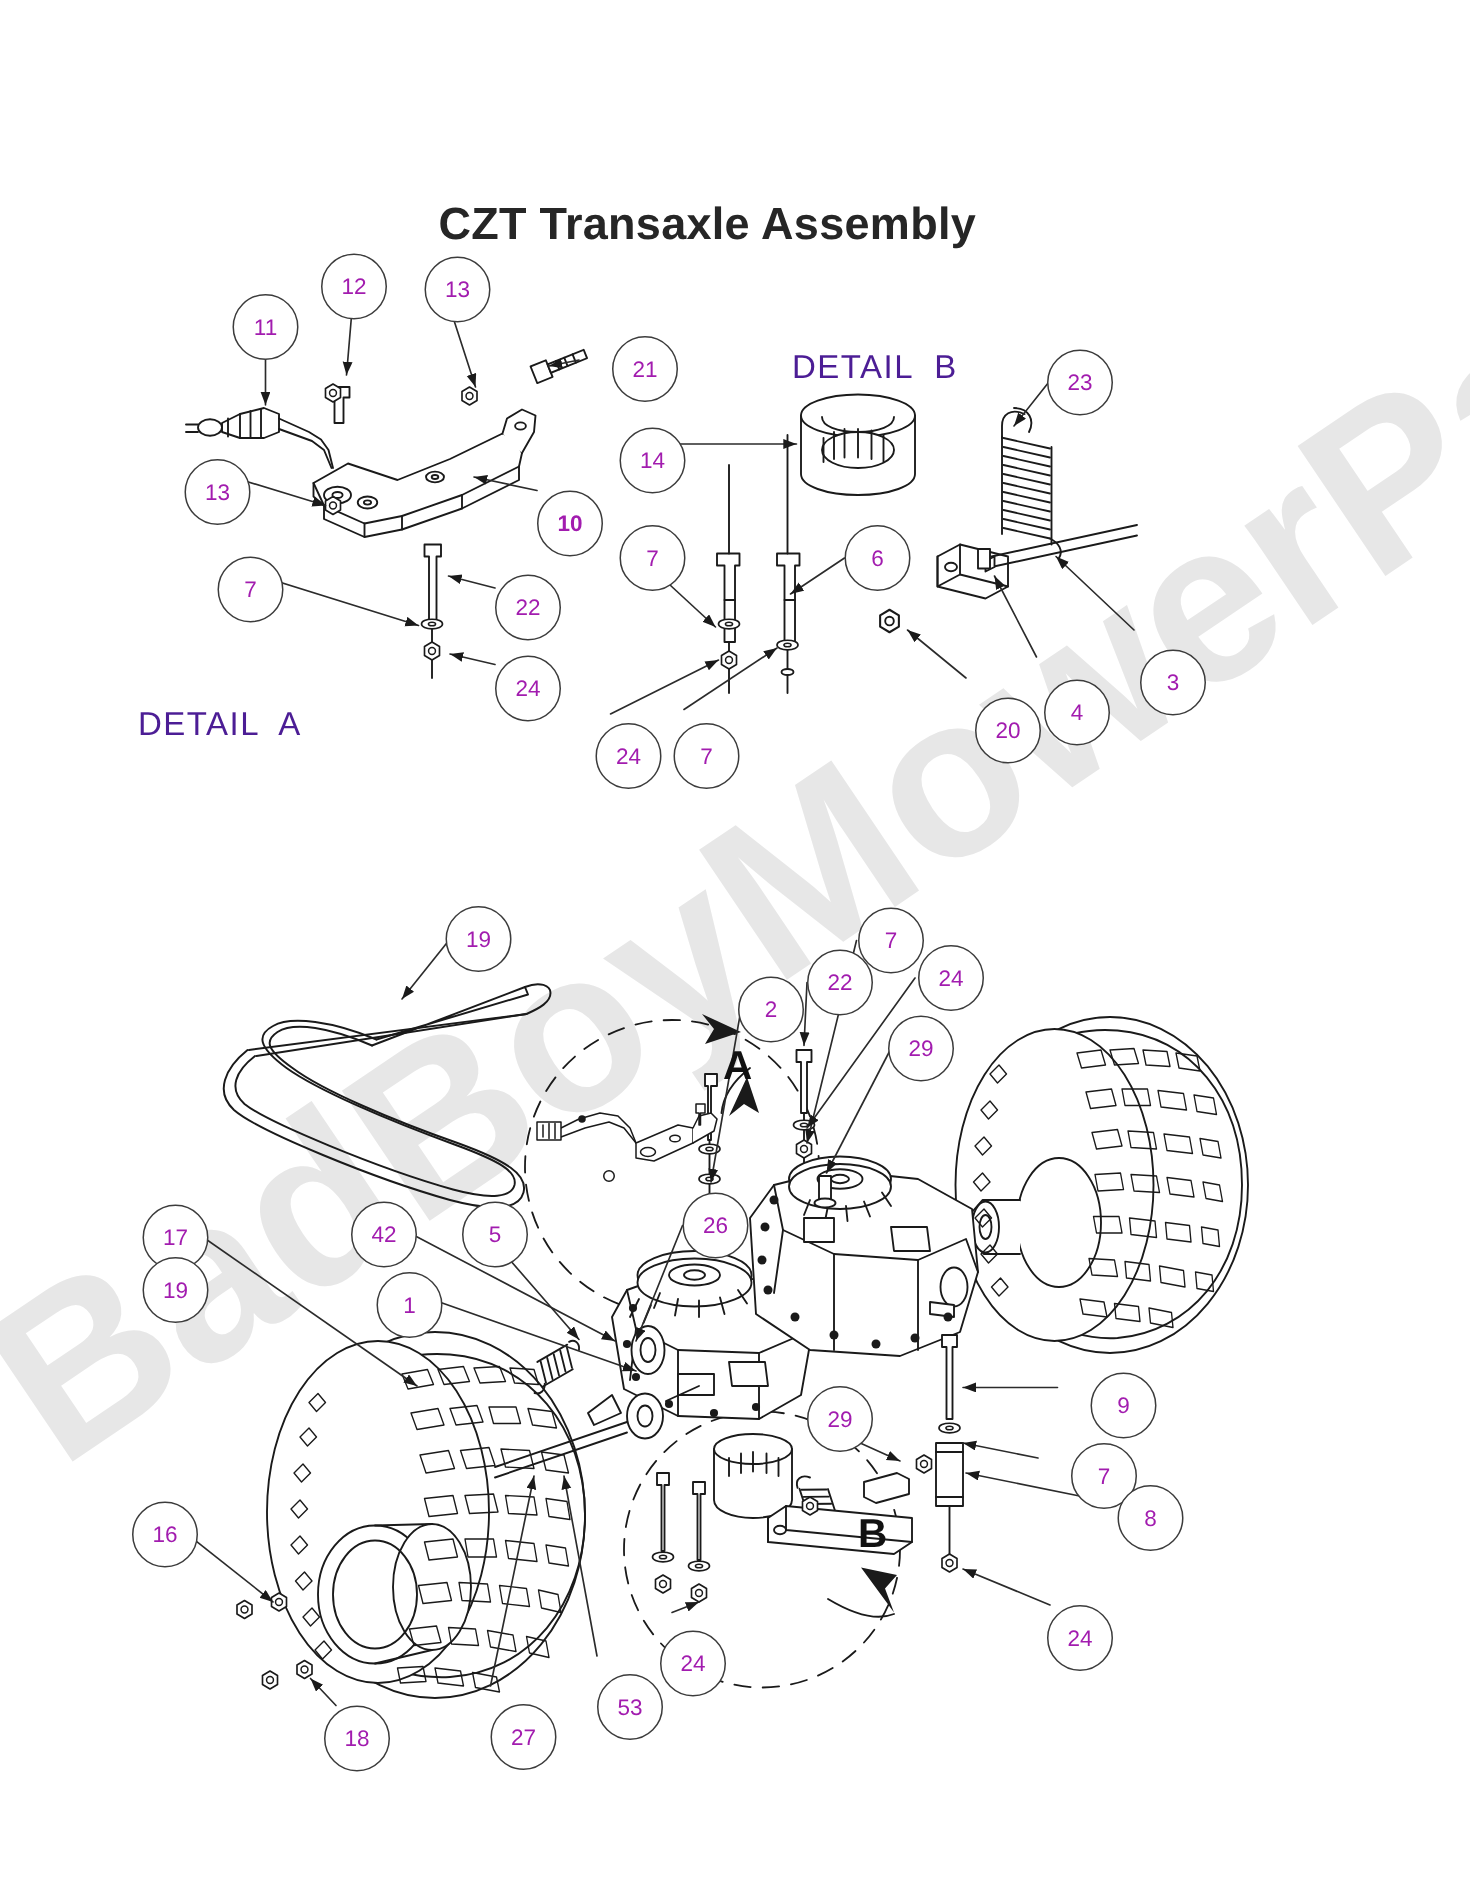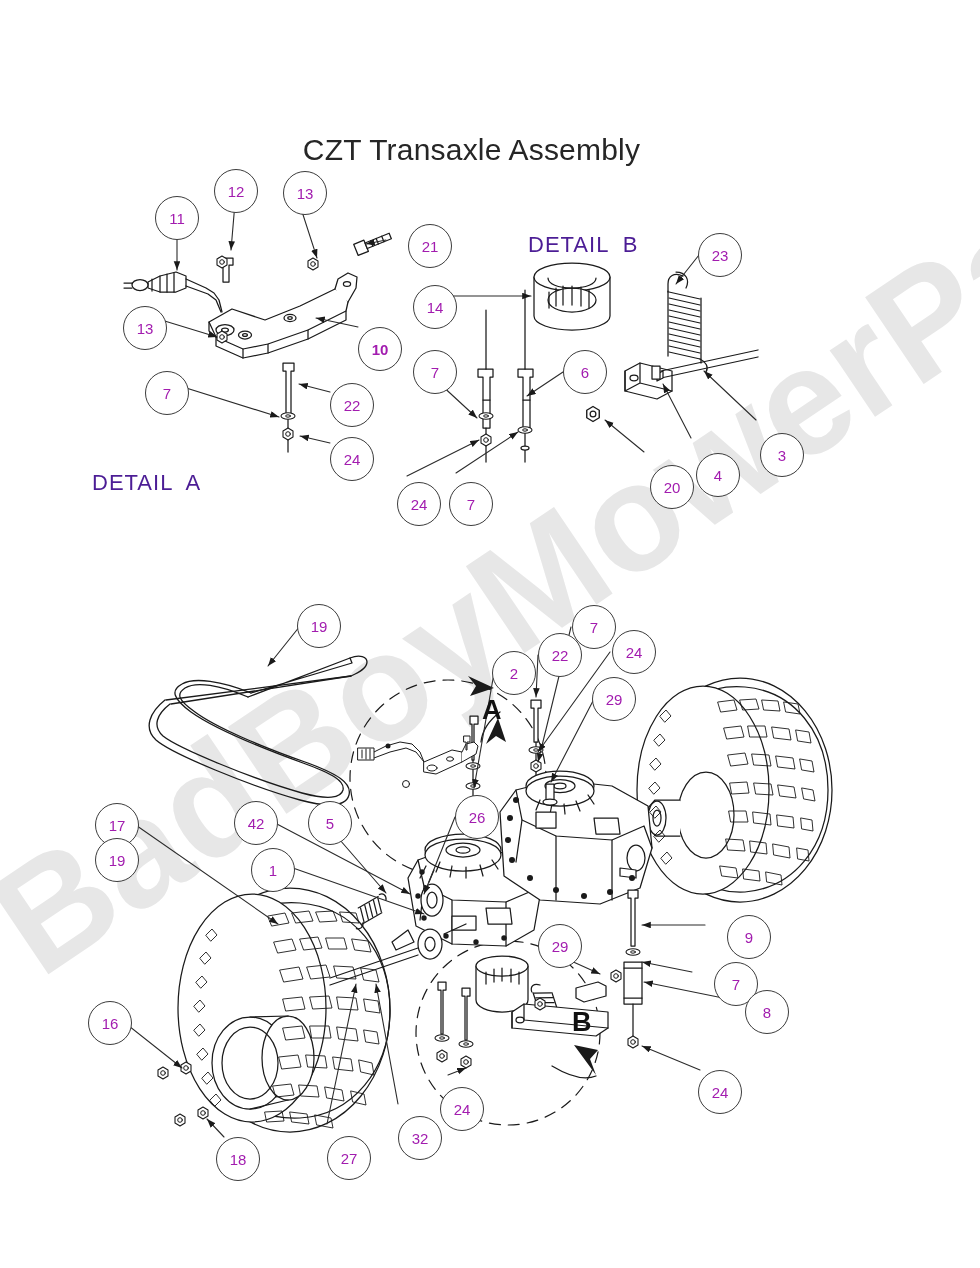--- a/index.html
+++ b/index.html
@@ -3,21 +3,21 @@
 <meta charset="utf-8">
 <style>
   html,body{margin:0;padding:0;background:#fff;}
   body{width:980px;height:1268px;position:relative;overflow:hidden;
        font-family:"Liberation Sans","DejaVu Sans",sans-serif;color:#1a1a1a;}
   #sheet{position:absolute;inset:0;width:980px;height:1268px;}
   .svglayer{position:absolute;left:0;top:0;width:980px;height:1268px;}
   #wm{position:absolute;left:0;top:0;width:980px;height:1268px;
       pointer-events:none;}
   #title{position:absolute;left:0;top:133px;width:943px;text-align:center;
-         font-size:30px;font-weight:400;letter-spacing:0.2px;color:#262626;}
+         font-size:30px;font-weight:700;letter-spacing:0.2px;color:#262626;}
   .detlabel{position:absolute;font-size:22px;letter-spacing:1px;color:#4c1d95;
             white-space:pre;}
   #detA{left:92px;top:470px;}
   #detB{left:528px;top:232px;}
   .ltr{position:absolute;font-size:27px;font-weight:700;color:#111;}
   #ltrA{left:482px;top:695px;}
   #ltrB{left:572px;top:1007px;}
   #kitbox{position:absolute;left:652px;top:561px;width:292px;height:33px;
           border:2px solid #000;background:#fff;display:flex;align-items:center;
           justify-content:center;font-size:17px;letter-spacing:0.2px;color:#111;}
@@ -514,17 +514,17 @@
       <div class="callout" style="left: 251px; top: 848px; width: 44px; height: 44px;">1</div>
       <div class="callout" style="left: 455px; top: 795px; width: 44px; height: 44px;">26</div>
       <div class="callout" style="left: 727px; top: 915px; width: 44px; height: 44px;">9</div>
       <div class="callout" style="left: 714px; top: 962px; width: 44px; height: 44px;">7</div>
       <div class="callout" style="left: 745px; top: 990px; width: 44px; height: 44px;">8</div>
       <div class="callout" style="left: 538px; top: 924px; width: 44px; height: 44px;">29</div>
       <div class="callout" style="left: 698px; top: 1070px; width: 44px; height: 44px;">24</div>
       <div class="callout" style="left: 88px; top: 1001px; width: 44px; height: 44px;">16</div>
       <div class="callout" style="left: 216px; top: 1137px; width: 44px; height: 44px;">18</div>
       <div class="callout" style="left: 327px; top: 1136px; width: 44px; height: 44px;">27</div>
-      <div class="callout" style="left: 398px; top: 1116px; width: 44px; height: 44px;">32</div>
+      <div class="callout" style="left: 398px; top: 1116px; width: 44px; height: 44px;">53</div>
       <div class="callout" style="left: 440px; top: 1087px; width: 44px; height: 44px;">24</div>
     </div>
 
 </div>
 
 </body></html>

